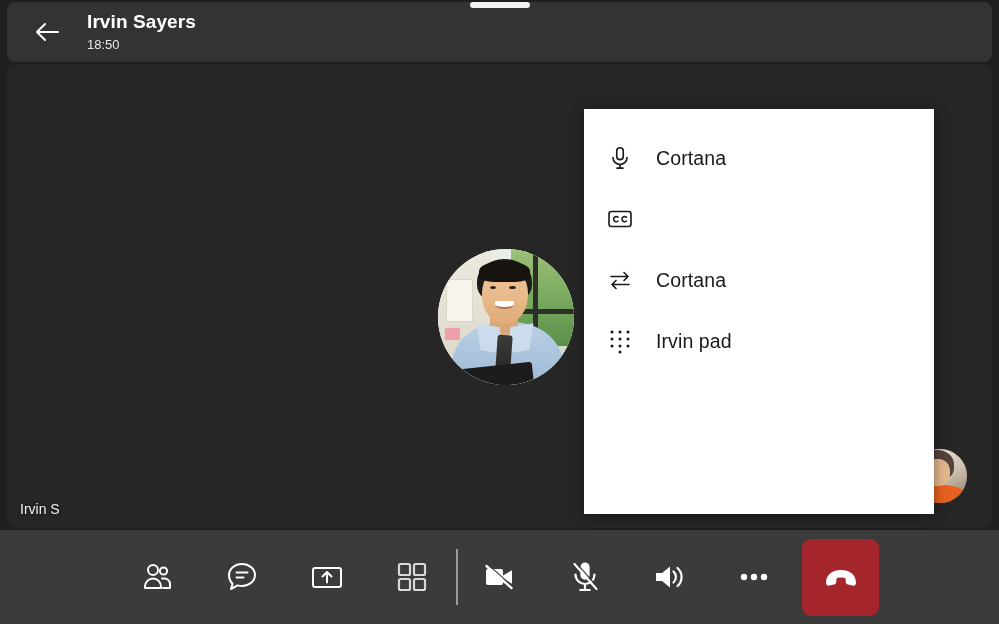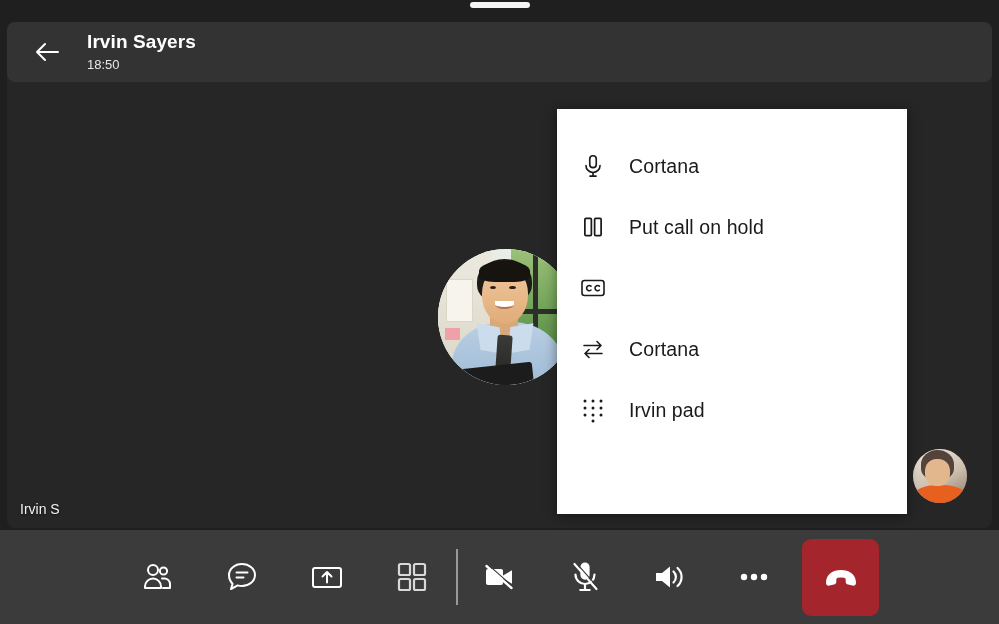--- a/index.html
+++ b/index.html
@@ -39,21 +39,20 @@
     position: absolute;
     left: 7px;
     top: 2px;
     width: 985px;
     height: 60px;
     background: #333333;
     border-radius: 8px;
     display: flex;
     align-items: center;
     z-index: 20;
-    margin-top: 20px;
   }
   .back-btn {
     width: 56px;
     height: 56px;
     margin-left: 12px;
     display: flex;
     align-items: center;
     justify-content: center;
     flex: none;
   }
@@ -303,28 +302,28 @@
     top: 66%;
     width: 96%;
     height: 40%;
     border-radius: 46% 46% 0 0;
     background: #e8601f;
   }
 
   
   .menu {
     position: absolute;
-    left: 557px;
+    left: 584px;
     top: 109px;
     width: 350px;
     height: 405px;
     background: #ffffff;
     box-shadow: 0 2px 12px rgba(0,0,0,.45);
     z-index: 30;
-    padding-top: 26px;
+    padding-top: 18px;
     box-sizing: border-box;
   }
   .menu-item {
     display: flex;
     align-items: center;
     height: 61px;
     cursor: default;
   }
   .menu-icon {
     width: 72px;
@@ -445,29 +444,20 @@
       <span class="menu-icon">
         <svg width="26" height="26" viewBox="0 0 24 24" fill="none" stroke="#1b1a19" stroke-width="1.5" stroke-linecap="round" stroke-linejoin="round">
           <rect x="9" y="2.5" width="6" height="11" rx="3"></rect>
           <path d="M5.5 11.5a6.5 6.5 0 0 0 13 0"></path>
           <path d="M12 18v3.2M9.2 21.4h5.6"></path>
         </svg>
       </span>
       <span class="menu-label">Cortana</span>
     </div>
 
-    <div class="menu-item">
-      <span class="menu-icon">
-        <svg width="26" height="26" viewBox="0 0 24 24" fill="none" stroke="#1b1a19" stroke-width="1.6" stroke-linejoin="round">
-          <rect x="4.5" y="4" width="6" height="16" rx="1"></rect>
-          <rect x="13.5" y="4" width="6" height="16" rx="1"></rect>
-        </svg>
-      </span>
-      <span class="menu-label">Put call on hold</span>
-    </div>
 
     <div class="menu-item">
       <span class="menu-icon">
         <svg width="28" height="28" viewBox="0 0 28 28" fill="none" stroke="#1b1a19" stroke-width="1.6" stroke-linecap="round" stroke-linejoin="round">
           <rect x="3" y="6.5" width="22" height="15" rx="2.5"></rect>
           <path d="M12 12.2a2.6 2.6 0 0 0-4.4 1.9 2.6 2.6 0 0 0 4.4 1.9"></path>
           <path d="M20.4 12.2a2.6 2.6 0 0 0-4.4 1.9 2.6 2.6 0 0 0 4.4 1.9"></path>
         </svg>
       </span>
     </div>

